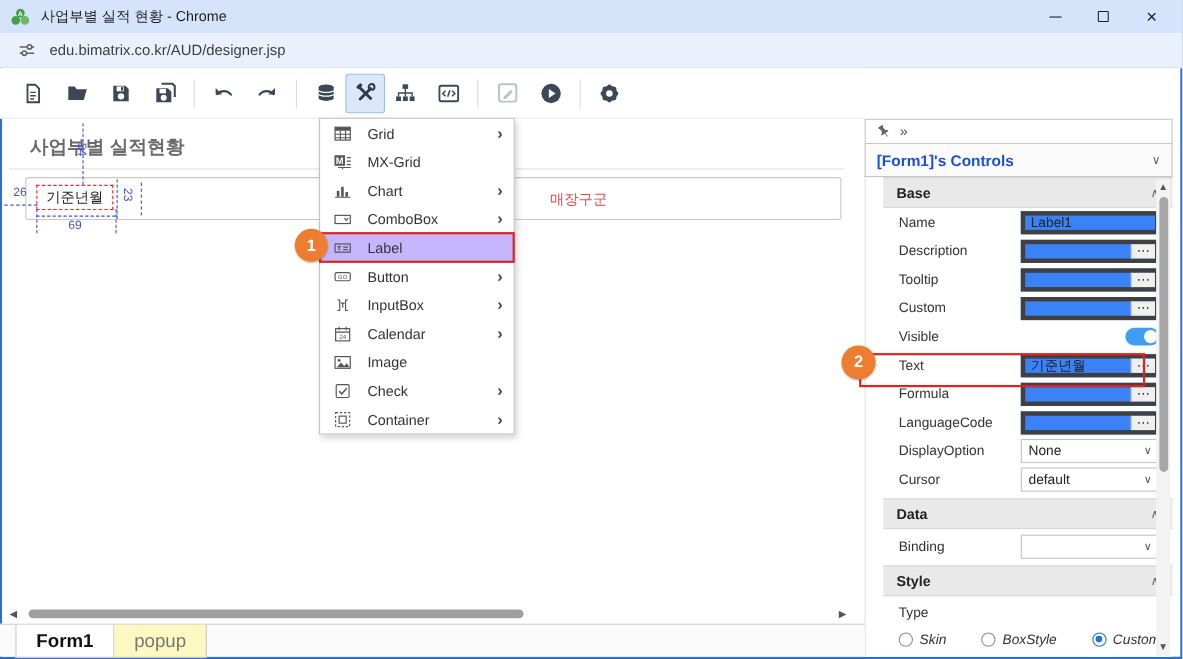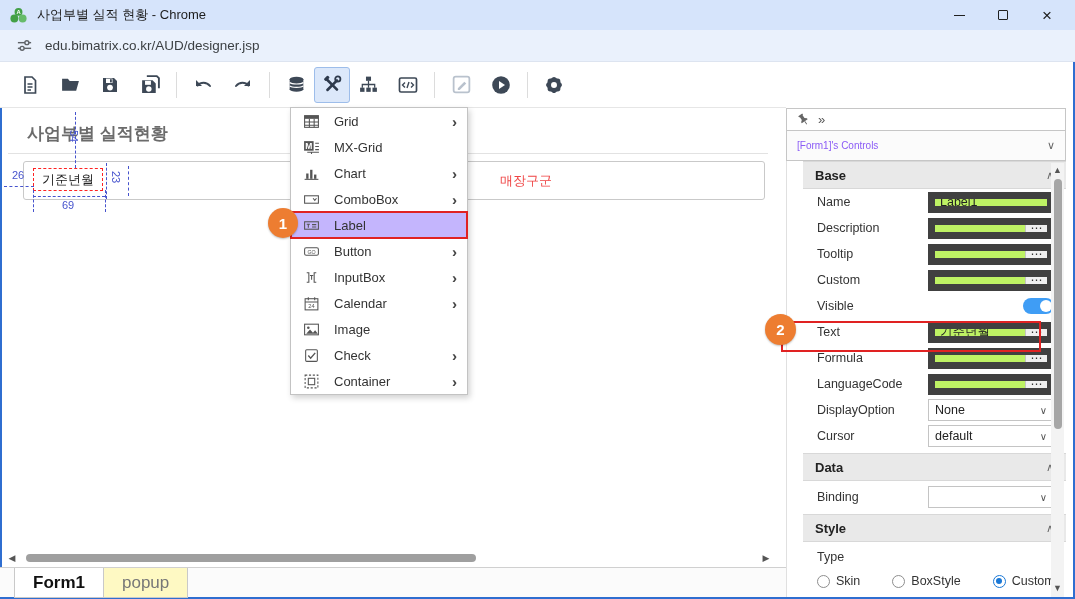--- a/index.html
+++ b/index.html
@@ -63,44 +63,44 @@
            z-index:50; box-shadow:0 1px 2px rgba(0,0,0,.25); }
   .badge1 { left:268px; top:208px; }
   .badge2 { left:765px; top:314px; width:31px; height:31px; }
 
   
   .panel { position:absolute; left:786px; top:108px; width:280px; height:489px; background:#fff; font-size:12.5px; }
   .pinbar { height:23px; border:1px solid #c6c6c6; display:flex; align-items:center; padding-left:10px; color:#555; }
   .pin-collapse { margin-left:8px; font-size:13px; color:#555; cursor:pointer; }
   .panel-hd { height:30px; border:1px solid #c6c6c6; border-top:none; background:#fbfbfb;
               display:flex; align-items:center; padding:0 10px; }
-  .panel-hd .t { flex:1; font-weight:normal; font-size:10px; color:#8b5cf6; }
+  .panel-hd .t { flex:1; font-weight:bold; font-size:14px; color:#1d4ed8; }
   .chev { color:#666; font-size:11px; cursor:pointer; }
   .panel-body { position:absolute; left:0; top:53px; width:280px; height:436px; border-left:1px solid #e0e0e0; overflow:hidden;padding-left:16px; }
   .section-hd { height:28px; background:#e9e9e9; border-top:1px solid #d8d8d8; border-bottom:1px solid #d8d8d8;
                 display:flex; align-items:center; padding:0 12px; }
   .section-hd .t { flex:1; font-weight:bold; font-size:13px; color:#222; }
   .prow { height:26px; display:flex; align-items:center; padding:0 12px 0 14px; }
   .prow .lbl { flex:1; color:#333; }
-  .fld { width:126px; height:21px; border:7px solid #404040; background:#bef264; display:flex; align-items:stretch; }
+  .fld { width:126px; height:21px; border:4px solid #404040; background:#3b82f6; display:flex; align-items:stretch; }
   .fld input { border:none; outline:none; width:100%; font-size:12.5px; padding:0 5px; font-family:inherit; color:#222; background:transparent; }
   .dots { width:22px; border-left:1px solid #c4c4c4; background:#efefef; display:flex; align-items:center;
           justify-content:center; font-size:12px; color:#333; cursor:pointer; flex:none; }
   .sel { width:126px; height:22px; border:1px solid #c4c4c4; background:#fff; display:flex; align-items:center;
          padding:0 6px; cursor:pointer; }
   .sel .v { flex:1; color:#222; }
   .sel .c { font-size:10px; color:#555; }
   .toggle { width:31px; height:16px; border-radius:9px; background:#3f9df5; position:relative; cursor:pointer; }
   .toggle .knob { position:absolute; right:2px; top:2px; width:12px; height:12px; border-radius:50%; background:#fff; }
   .type-label { padding:8px 0 4px 14px; color:#333; }
   .radio-row { display:flex; align-items:center; padding:6px 0 0 14px; gap:6px; }
   .radio { width:13px; height:13px; border:1px solid #8e8e8e; border-radius:50%; background:#fff; flex:none; cursor:pointer; position:relative; }
   .radio.on { border-color:#1a78d6; }
   .radio.on::after { content:""; position:absolute; left:2.5px; top:2.5px; width:6px; height:6px; border-radius:50%; background:#1a78d6; }
-  .radio-lbl { color:#333; margin-right:26px; }
+  .radio-lbl { color:#333; margin-right:26px;font-style:italic; }
   .vsb { position:absolute; right:2px; top:55px; width:13px; height:434px; background:#f3f3f3; }
   .vsb .up, .vsb .down { position:absolute; left:0; width:13px; text-align:center; font-size:9px; color:#555; }
   .vsb .up { top:2px; } .vsb .down { bottom:4px; }
   .vsb .thumb { position:absolute; left:2.5px; top:16px; width:8px; height:250px; background:#a6a6a6; border-radius:4px; }
 
   
   .hsb { position:absolute; left:6px; top:551px; width:766px; height:14px; display:flex; align-items:center; }
   .hsb .arr { font-size:9px; color:#555; width:12px; text-align:center; cursor:pointer; }
   .hsb .track { position:relative; flex:1; height:10px; }
   .hsb .thumb { position:absolute; left:8px; top:1px; width:450px; height:8px; background:#9f9f9f; border-radius:4px; }

